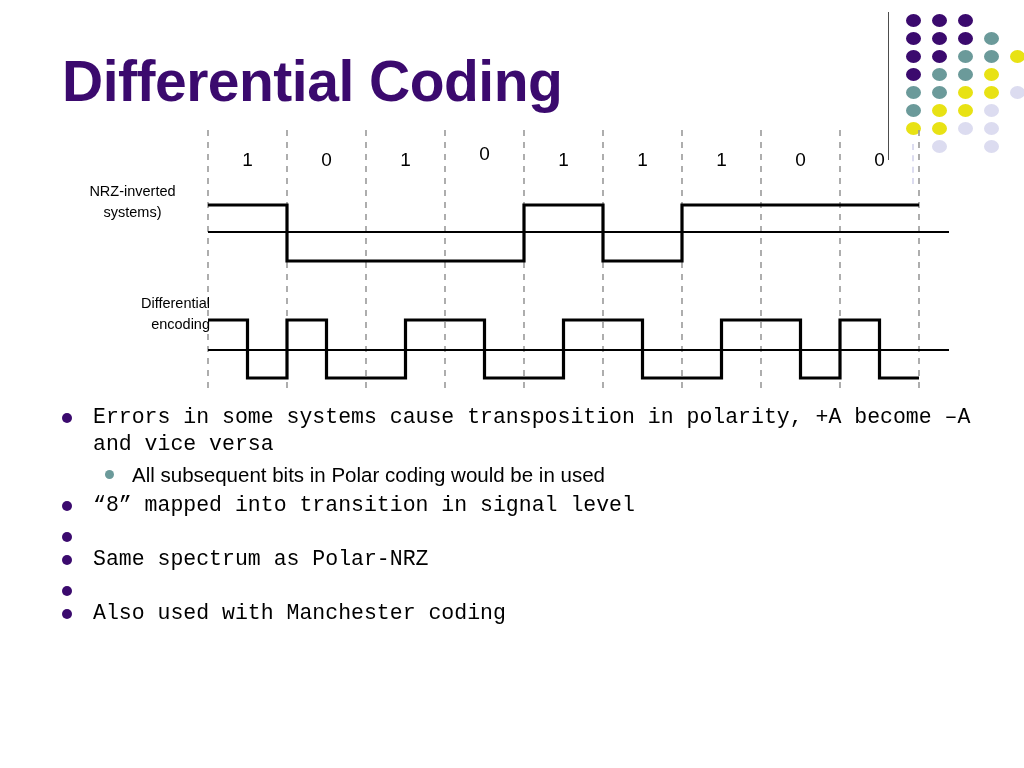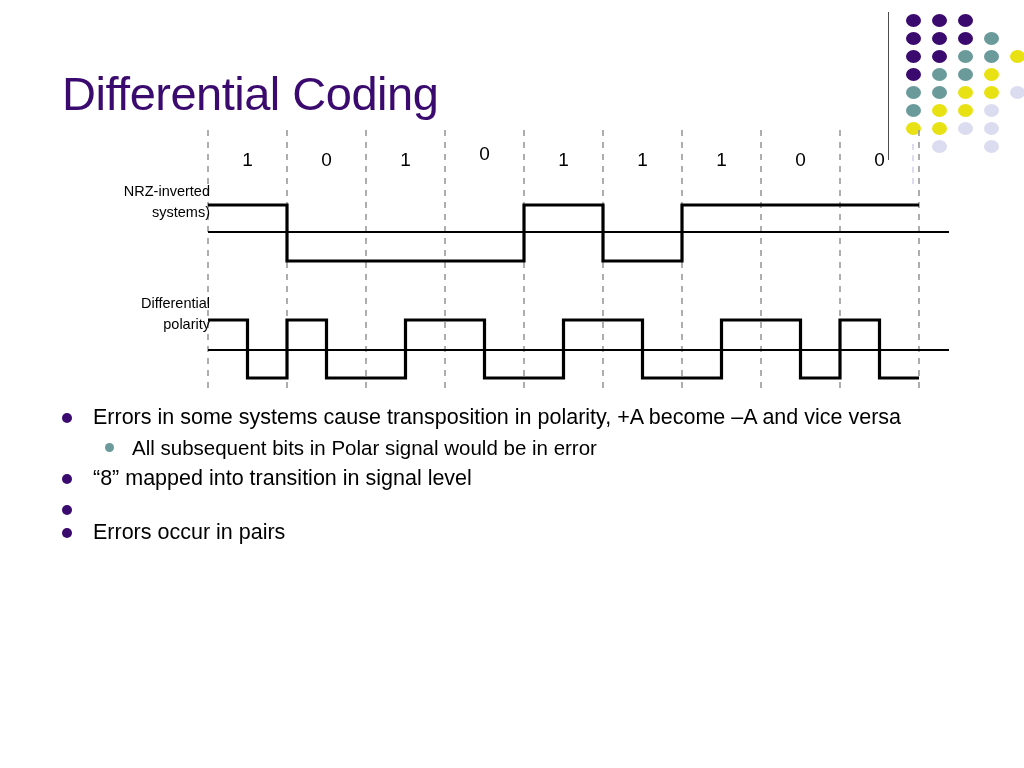--- a/index.html
+++ b/index.html
@@ -36,23 +36,23 @@
     position: absolute;
     width: 15px;
     height: 13px;
     border-radius: 50%;
   }
 
   
   #slide-title {
     position: absolute;
     left: 62px;
-    top: 69px;
-    font-size: 47px;
-    font-weight: normal;
+    top: 52px;
+    font-size: 57px;
+    font-weight: bold;
     color: #3b0a6e;
     letter-spacing: -0.5px;
     line-height: 1.05;
     white-space: nowrap;
   }
 
   
   #waveform-figure {
     position: absolute;
     left: 0px;
@@ -64,21 +64,21 @@
     display: block;
   }
   .wf-label {
     position: absolute;
     text-align: right;
     font-size: 14.5px;
     line-height: 1.45;
     color: #000;
     width: 155px;
   }
-  #label-nrzi { left: 55px; top: 56px; }
+  #label-nrzi { left: 55px; top: 56px; text-align: center; }
   #label-manchester { left: 55px; top: 168px; }
 
   .bit-label {
     position: absolute;
     font-size: 19px;
     text-align: center;
     width: 40px;
     color: #000;
   }
 
@@ -88,21 +88,21 @@
     left: 62px;
     top: 404px;
     width: 930px;
   }
   .bullet-row {
     position: relative;
     display: flex;
     align-items: flex-start;
     margin-bottom: 4px;
   }
-  .bullet-row.lvl1 { padding-left: 0px; }
+  .bullet-row.lvl1 { padding-left: 0px; font-family: Liberation Mono, monospace; }
   .bullet-row.lvl2 { padding-left: 43px; }
 
   .bullet-mark {
     flex: 0 0 auto;
     width: 10px;
     height: 10px;
     border-radius: 50%;
     background: #3b0a6e;
     margin-top: 9px;
     margin-right: 21px;
@@ -186,21 +186,21 @@
         <polyline points="208,195 247.5,195 247.5,253 287,253 287,195 326.5,195 326.5,253 366,253 405.5,253 405.5,195 445,195 484.5,195 484.5,253 524,253 563.5,253 563.5,195 603,195 642.5,195 642.5,253 682,253 721.5,253 721.5,195 761,195 800.5,195 800.5,253 840,253 840,195 879.5,195 879.5,253 919,253" fill="none" stroke="#000000" stroke-width="3.2" stroke-linecap="butt"></polyline>
       </g>
   </svg>
 
   <div class="wf-label" id="label-nrzi">
       <div>NRZ-inverted</div>
       <div>systems)</div>
     </div>
   <div class="wf-label" id="label-manchester">
       <div>Differential</div>
-      <div>polarity</div>
+      <div>encoding</div>
     </div>
 
   <div id="bit-labels">
       <div class="bit-label" style="left: 227.5px; top: 24px;">1</div>
       <div class="bit-label" style="left: 306.5px; top: 24px;">0</div>
       <div class="bit-label" style="left: 385.5px; top: 24px;">1</div>
       <div class="bit-label" style="left: 464.5px; top: 18px;">0</div>
       <div class="bit-label" style="left: 543.5px; top: 24px;">1</div>
       <div class="bit-label" style="left: 622.5px; top: 24px;">1</div>
       <div class="bit-label" style="left: 701.5px; top: 24px;">1</div>
@@ -209,26 +209,33 @@
     </div>
 </div>
 
 <div id="bullet-list">
     <div class="bullet-row lvl1">
       <span class="bullet-mark"></span>
       <span class="bullet-text">Errors in some systems cause transposition in polarity, +A become –A and vice versa</span>
     </div>
     <div class="bullet-row lvl2">
       <span class="bullet-mark"></span>
-      <span class="bullet-text">All subsequent bits in Polar signal would be in error</span>
+      <span class="bullet-text">All subsequent bits in Polar coding would be in used</span>
     </div>
     <div class="bullet-row lvl1">
       <span class="bullet-mark"></span>
       <span class="bullet-text">“8” mapped into transition in signal level</span>
     </div>
     <div class="bullet-row lvl1">
       <span class="bullet-mark"></span>
     </div>
     <div class="bullet-row lvl1">
       <span class="bullet-mark"></span>
-      <span class="bullet-text">Errors occur in pairs</span>
+      <span class="bullet-text">Same spectrum as Polar-NRZ</span>
+    </div>
+    <div class="bullet-row lvl1">
+      <span class="bullet-mark"></span>
+    </div>
+    <div class="bullet-row lvl1">
+      <span class="bullet-mark"></span>
+      <span class="bullet-text">Also used with Manchester coding</span>
     </div>
   </div>
 
 </body></html>

